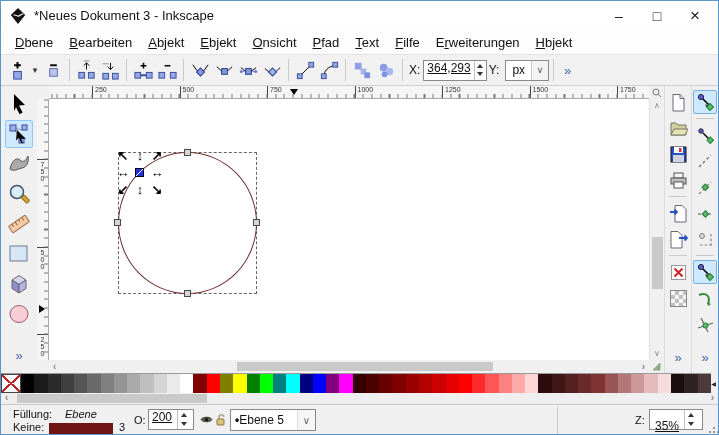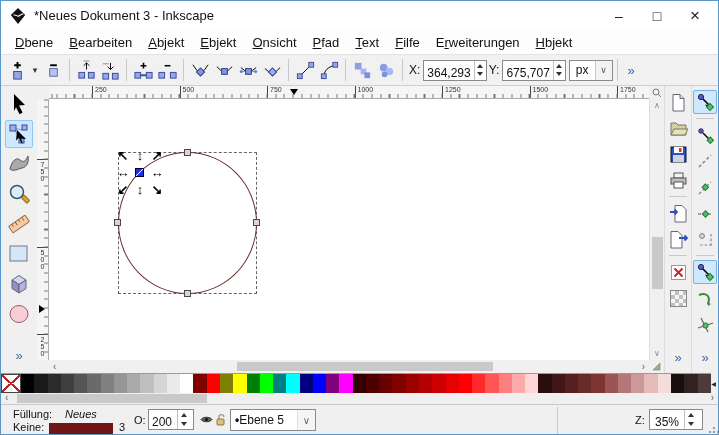--- a/index.html
+++ b/index.html
@@ -24,21 +24,21 @@
   .menu-item u { text-decoration:underline; }
 
   
   .toolbar { position:absolute; left:0; top:54px; width:100%; height:31px; background:#f1f1f1;
              display:flex; align-items:center; padding:0 4px; border-bottom:1px solid #cfcfcf; }
   .tbtn { width:24px; height:26px; display:flex; align-items:center; justify-content:center; }
   .tbtn svg { width:21px; height:21px; }
   .tb-drop { width:12px; font-size:9px; color:#333; text-align:center; }
   .vsep { width:1px; height:22px; background:#c9c9c9; margin:0 4px; }
   .coord-label { font-size:12px; margin:0 3px 0 2px; }
-  .spinbox { display:flex; align-items:flex-end; background:#fff; border:1px solid #8a8a8a; height:21px; }
+  .spinbox { display:flex; align-items:flex-start; background:#fff; border:1px solid #8a8a8a; height:21px;text-decoration:underline; }
   .spin-val { padding:0 3px; font-size:12px; min-width:46px; text-align:right; }
   .spinner { display:flex; flex-direction:column; border-left:1px solid #c0c0c0; height:100%; width:12px; }
   .spin-up,.spin-dn { flex:1; display:flex; align-items:center; justify-content:center; }
   .spin-up::after { content:""; border:3px solid transparent; border-bottom:4px solid #333; margin-bottom:2px; }
   .spin-dn::after { content:""; border:3px solid transparent; border-top:4px solid #333; margin-top:2px; }
   .unit-select { display:flex; align-items:center; background:#fff; border:1px solid #8a8a8a; height:21px; margin-left:3px; }
   .unit-select .u-val { padding:0 6px; font-size:12px; }
   .unit-select .u-arrow { width:17px; height:100%; background:#f3f3f3; border-left:1px solid #c9c9c9;
                           display:flex; align-items:center; justify-content:center; font-size:9px; color:#555; }
   .overflow { font-size:13px; color:#4466aa; padding:0 6px; }
@@ -140,21 +140,21 @@
   .layer-select { position:absolute; left:229px; top:4px; width:86px; height:22px; background:#fff;
                   border:1px solid #8a8a8a; display:flex; align-items:center; }
   .layer-select .l-val { flex:1; padding-left:4px; font-size:12px; }
   .layer-select .l-arrow { width:18px; height:100%; display:flex; align-items:center; justify-content:center;
                            font-size:10px; color:#666; border-left:1px solid #ddd; background:#f5f5f5; }
   .sb-div { position:absolute; left:556px; top:2px; width:1px; height:28px; background:#c9c9c9; }
   .xy-block { position:absolute; left:564px; top:3px; font-family:"DejaVu Sans Mono",monospace;
               font-size:10px; line-height:13px; white-space:pre; }
   .z-label { position:absolute; left:634px; top:9px; }
   .z-box { position:absolute; left:648px; top:4px; width:54px; }
-  .z-box .spin-val { min-width:34px; text-align:center; }
+  .z-box .spin-val { min-width:34px; text-align:center;margin-top:9px; }
   .grip { position:absolute; right:2px; bottom:2px; width:10px; height:10px;
           background:radial-gradient(circle at 2px 8px,#999 1px,transparent 1.4px),
                      radial-gradient(circle at 6px 8px,#999 1px,transparent 1.4px),
                      radial-gradient(circle at 6px 4px,#999 1px,transparent 1.4px),
                      radial-gradient(circle at 10px 8px,#999 1px,transparent 1.4px); }
 </style>
 </head>
 <body>
 
 <div class="window">
@@ -293,27 +293,20 @@
     <div class="vsep"></div>
     <span class="coord-label">X:</span>
     <div class="spinbox">
       <span class="spin-val">364,293</span>
       <span class="spinner">
           <span class="spin-up"></span>
           <span class="spin-dn"></span>
         </span>
     </div>
     <span class="coord-label">Y:</span>
-    <div class="spinbox">
-      <span class="spin-val">675,707</span>
-      <span class="spinner">
-          <span class="spin-up"></span>
-          <span class="spin-dn"></span>
-        </span>
-    </div>
     <div class="unit-select">
       <span class="u-val">px</span>
       <span class="u-arrow">∨</span>
     </div>
     <div class="vsep"></div>
     <span class="overflow">»</span>
   </div>
 
   <div class="main">
 
@@ -621,21 +614,21 @@
     <span class="arr" style="left:4px">‹</span>
     <div class="pthumb"></div>
     <span class="arr" style="right:6px">›</span>
   </div>
 
   <div class="statusbar">
     <div class="fs-labels">
       <div>Füllung:</div>
       <div>Keine:</div>
     </div>
-    <div class="fill-value">Neues</div>
+    <div class="fill-value">Ebene</div>
     <div class="stroke-swatch"></div>
     <div class="stroke-width">3</div>
     <div class="o-label">O:</div>
     <div class="o-box spinbox">
       <span class="spin-val" style="min-width:28px;text-align:left">200</span>
       <span class="spinner">
           <span class="spin-up"></span>
           <span class="spin-dn"></span>
         </span>
     </div>

